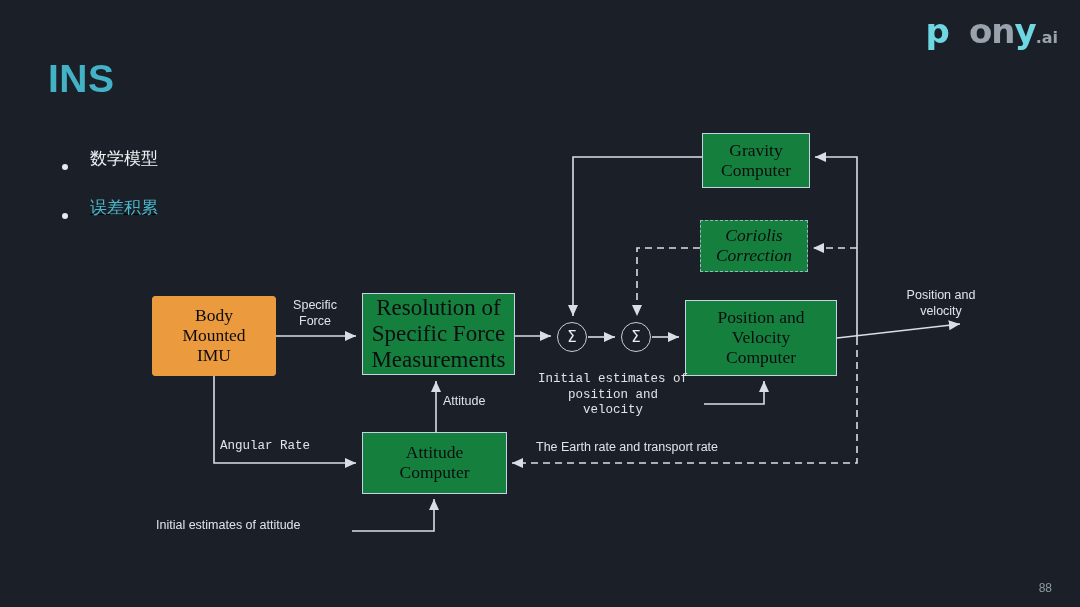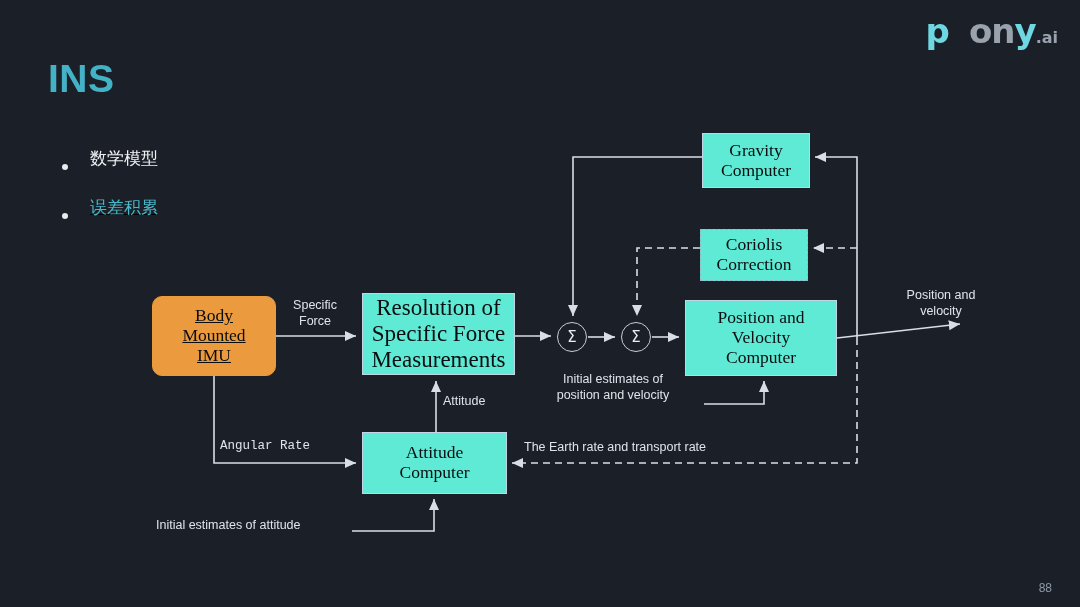--- a/index.html
+++ b/index.html
@@ -77,44 +77,43 @@
   
   #diagram {
     position: absolute;
     left: 0; top: 0;
     width: 1080px; height: 607px;
   }
   #diagram svg { position: absolute; left: 0; top: 0; }
 
   .blk {
     position: absolute;
-    background: #5eead4;
+    background: #15803d;
     color: #0b0d10;
     font-family: "Liberation Serif", serif;
     display: flex;
     align-items: center;
     justify-content: center;
     text-align: center;
     line-height: 1.13;
     box-sizing: border-box;
   }
   .blk.solid  { border: 1px solid #c2d4e6; }
   .blk.dashed { border: 1px dashed #9fb2c6; }
   .blk.imu {
     background: #eb9a3e;
     border: 1px solid #eb9a3e;
-    border-radius: 10px;
-    text-decoration: underline;
+    border-radius: 3px;
   }
 
   #blk-imu        { left: 152px; top: 296px; width: 124px; height: 80px; font-size: 17.5px; }
   #blk-resolution { left: 362px; top: 293px; width: 153px; height: 82px; font-size: 23px; }
   #blk-attitude   { left: 362px; top: 432px; width: 145px; height: 62px; font-size: 17.5px; }
   #blk-gravity    { left: 702px; top: 133px; width: 108px; height: 55px; font-size: 17.5px; }
-  #blk-coriolis   { left: 700px; top: 229px; width: 108px; height: 52px; font-size: 17.5px; }
+  #blk-coriolis   { left: 700px; top: 220px; width: 108px; height: 52px; font-size: 17.5px; font-style: italic; }
   #blk-posvel     { left: 685px; top: 300px; width: 152px; height: 76px; font-size: 17.5px; }
 
   .sum {
     position: absolute;
     width: 30px; height: 30px;
     border: 1.4px solid #c6ced8;
     border-radius: 50%;
     color: #e9edf1;
     font-family: "DejaVu Sans", sans-serif;
     font-size: 15px;
@@ -208,18 +207,18 @@
     <div class="blk dashed" id="blk-coriolis">Coriolis<br>Correction</div>
     <div class="blk solid" id="blk-posvel">Position and<br>Velocity<br>Computer</div>
 
     <div class="sum" id="sum1">Σ</div>
     <div class="sum" id="sum2">Σ</div>
 
     <div class="lbl" style="left:281px; top:298px; width:68px;">Specific<br>Force</div>
     <div class="lbl left" style="left:443px; top:394px;">Attitude</div>
     <div class="lbl left" style="left:220px; top:439px;font-family:Liberation Mono, monospace;">Angular Rate</div>
     <div class="lbl left" style="left:156px; top:518px;">Initial estimates of attitude</div>
-    <div class="lbl" style="left:536px; top:372px; width:154px;">Initial estimates of<br>position and velocity</div>
-    <div class="lbl left" style="left:524px; top:440px;">The Earth rate and transport rate</div>
+    <div class="lbl" style="left:536px; top:372px; width:154px;font-family:Liberation Mono, monospace;">Initial estimates of<br>position and velocity</div>
+    <div class="lbl left" style="left:536px; top:440px;">The Earth rate and transport rate</div>
     <div class="lbl" style="left:888px; top:288px; width:106px;">Position and<br>velocity</div>
 
   </div>
 </div>
 
 </body></html>

